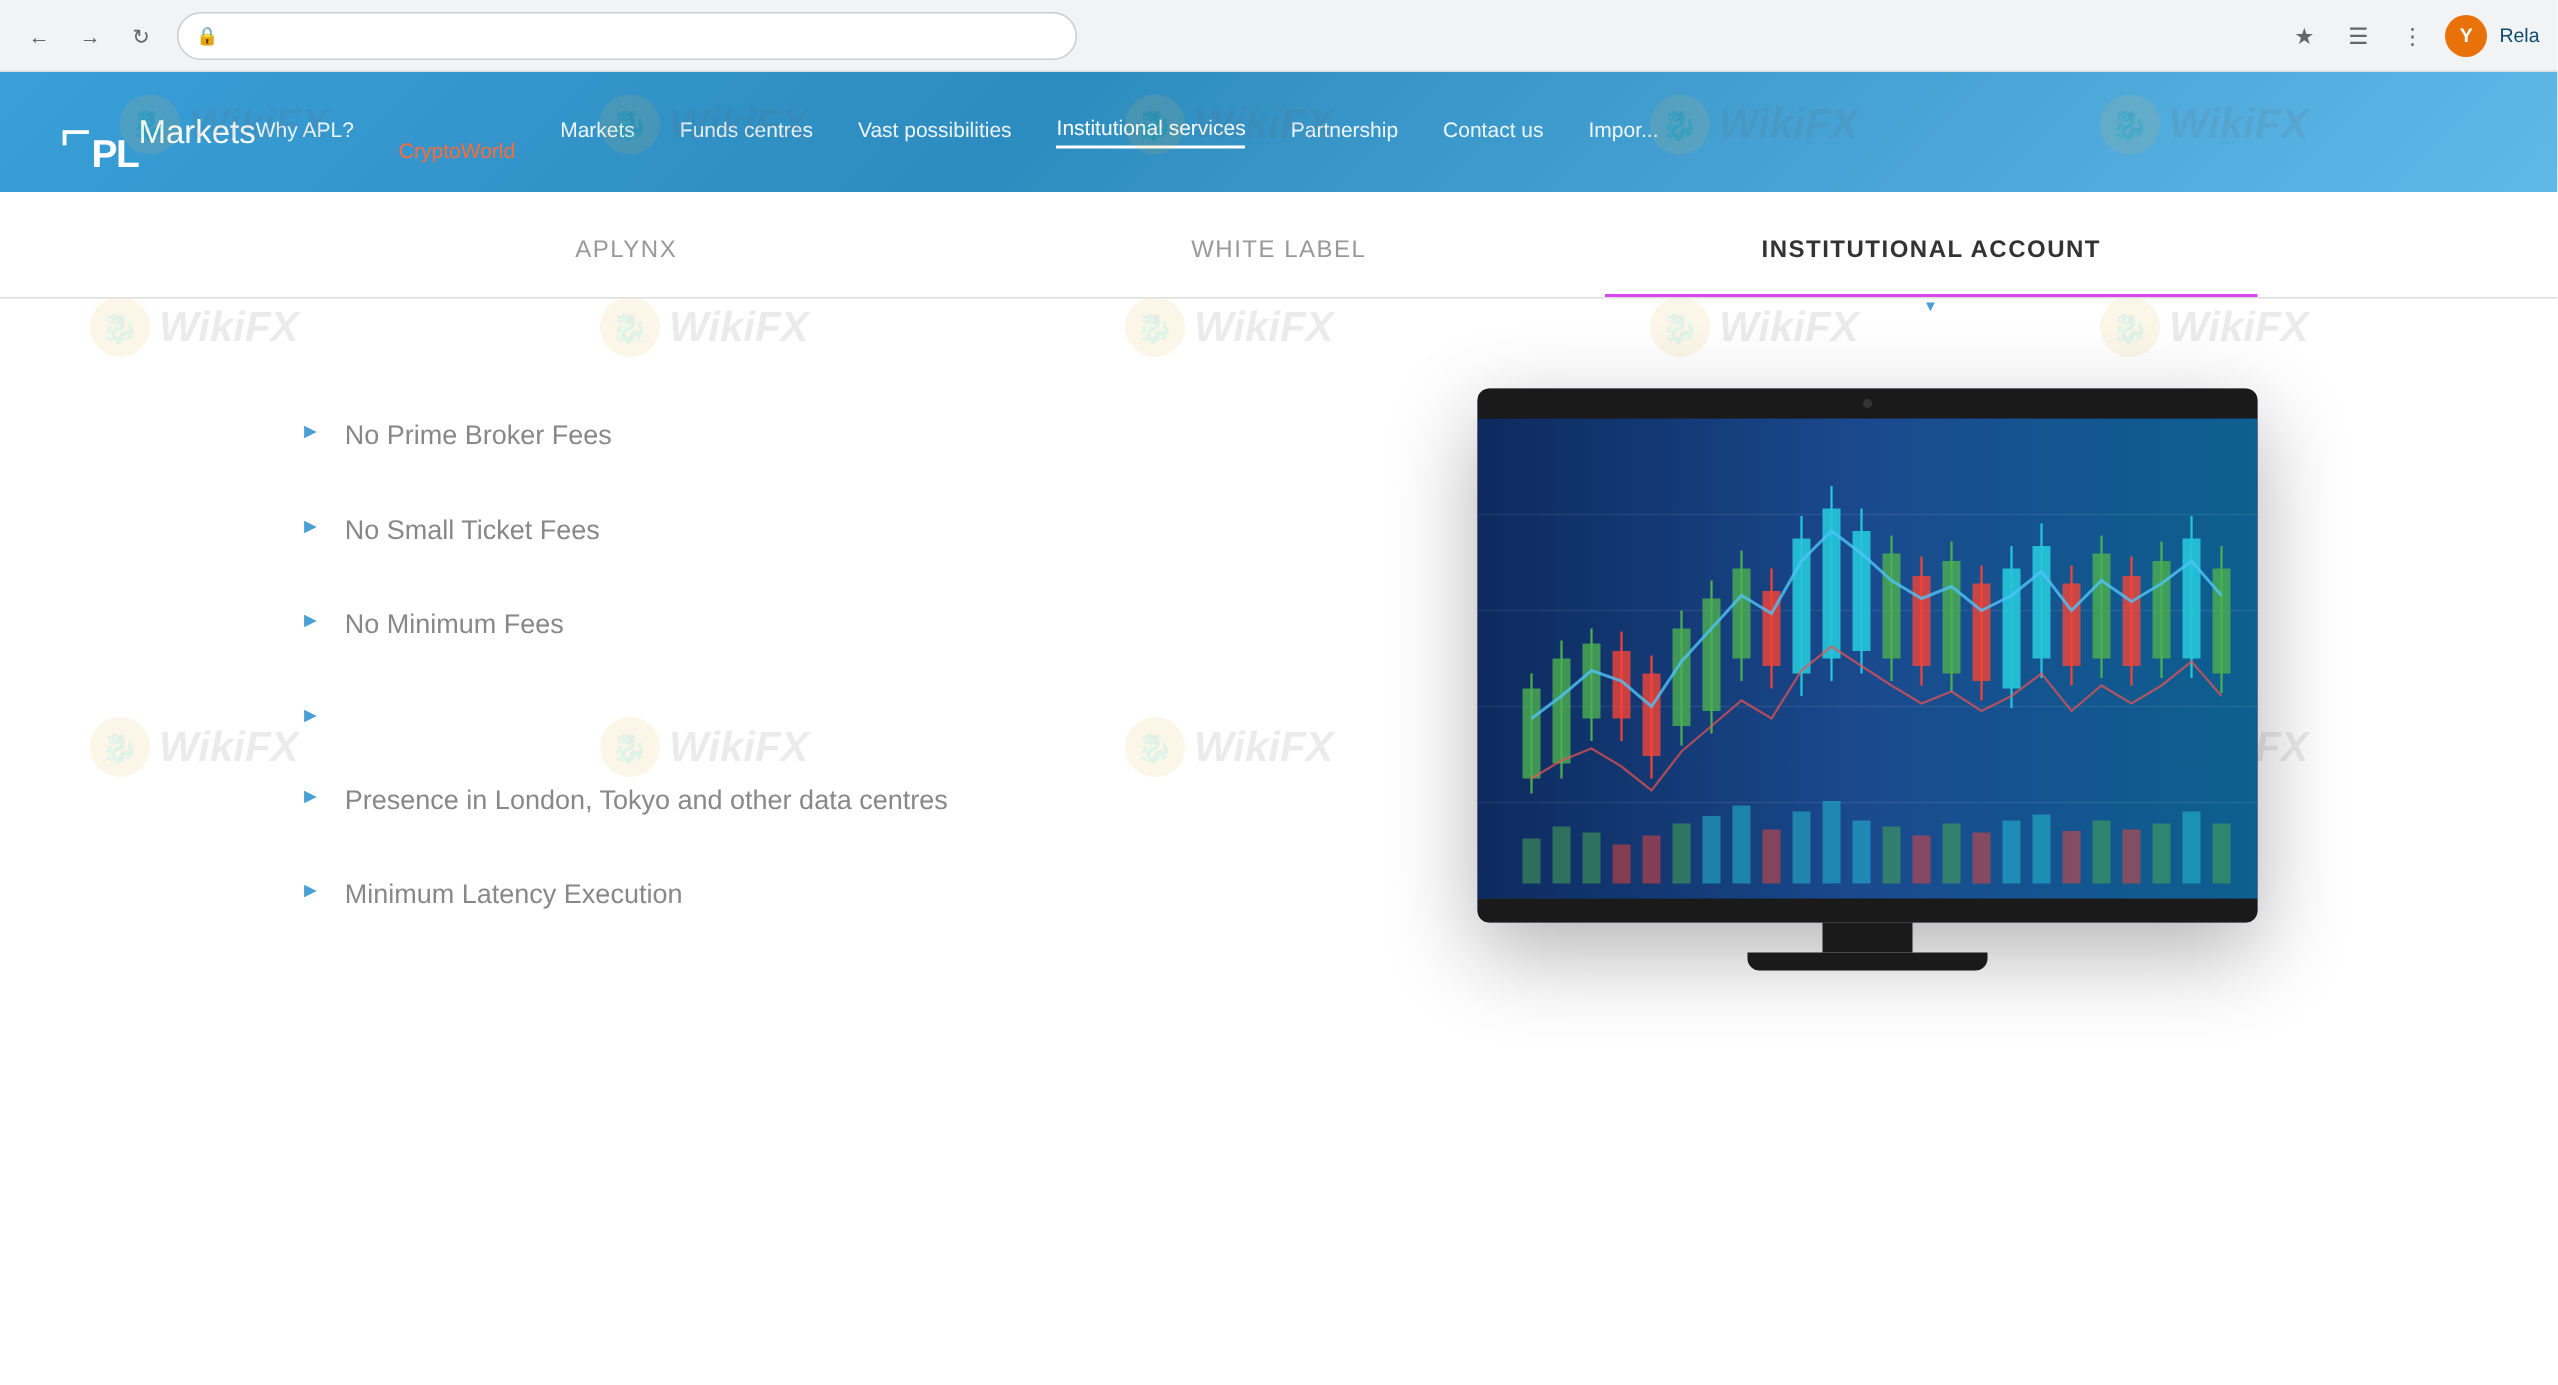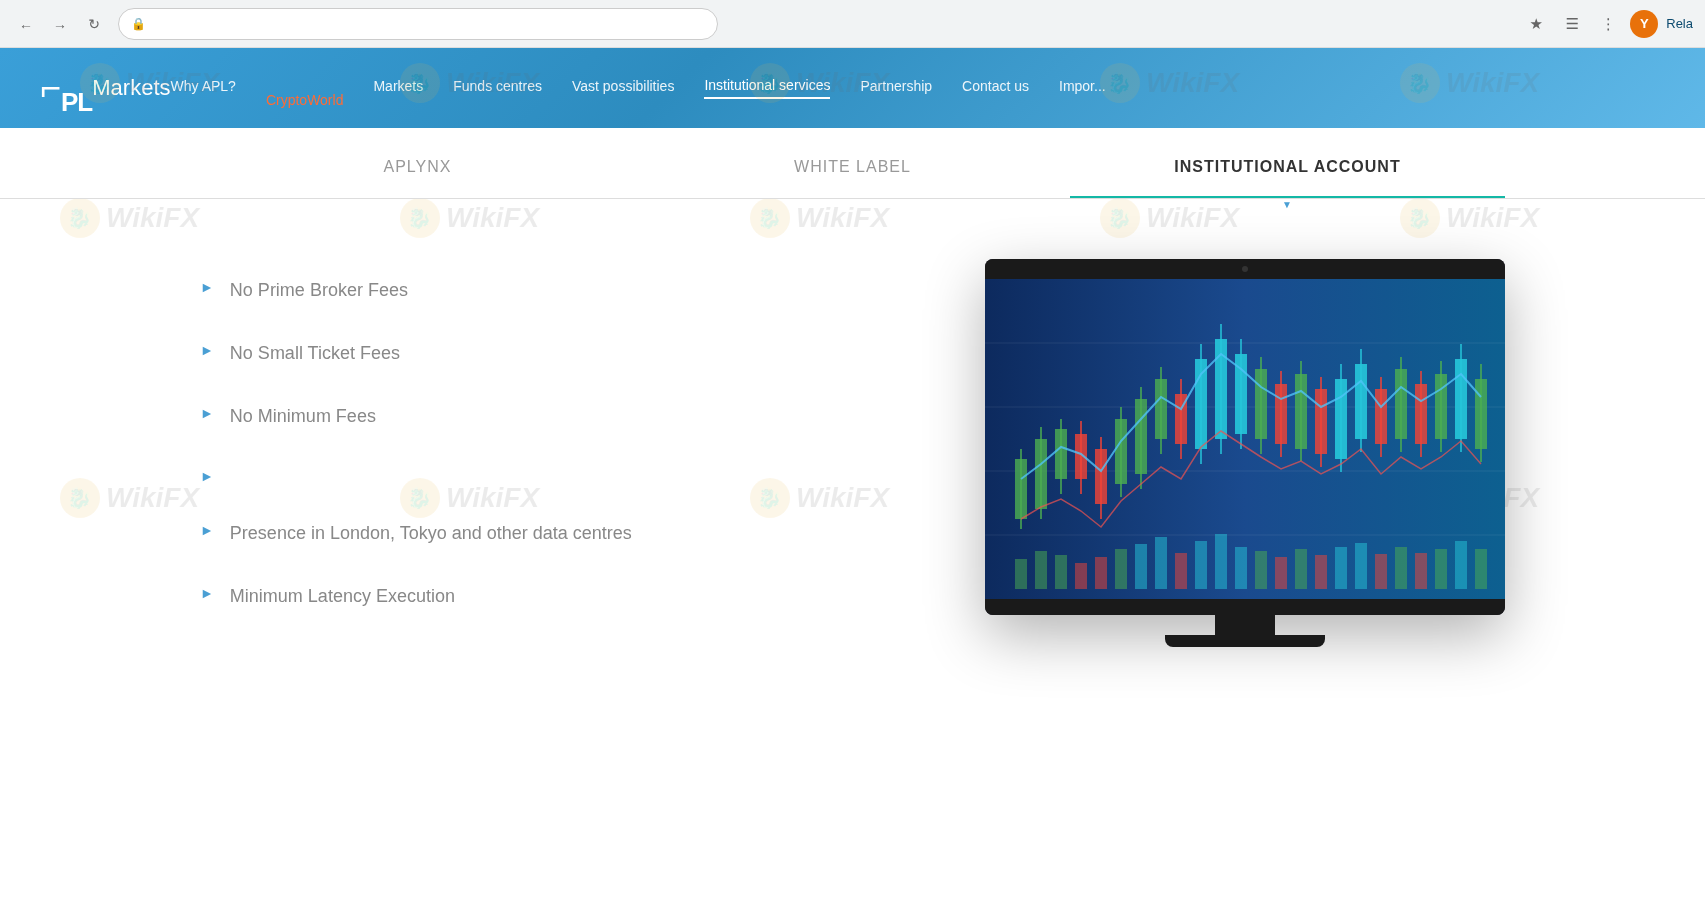--- a/index.html
+++ b/index.html
@@ -198,21 +198,21 @@
       font-size: 16px;
       letter-spacing: 1px;
       color: #999;
       cursor: pointer;
       position: relative;
       border-bottom: 2px solid transparent;
     }
     .tab-item.active {
       color: #333;
       font-weight: 600;
-      border-bottom: 2px solid #14b8a6;
+      border-bottom: 2px solid #d946ef;
     }
     .tab-item.active::after {
       content: '▼';
       position: absolute;
       bottom: -14px;
       left: 50%;
       transform: translateX(-50%);
       color: #4a9fd4;
       font-size: 10px;
     }

